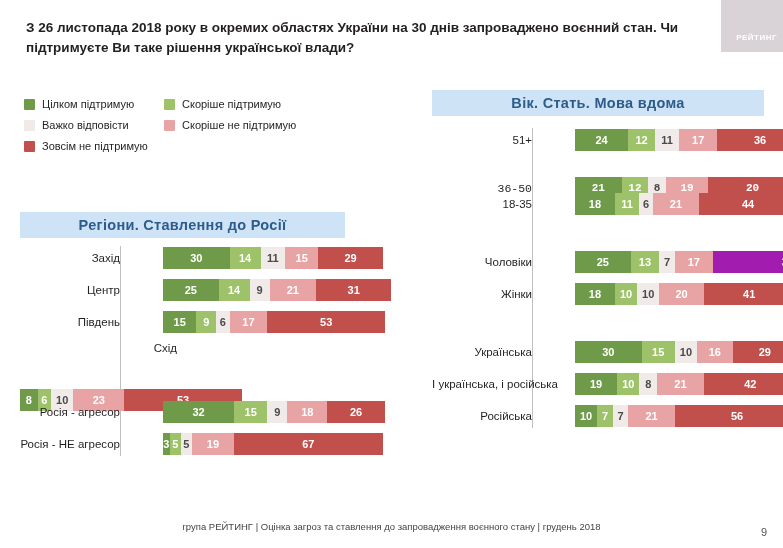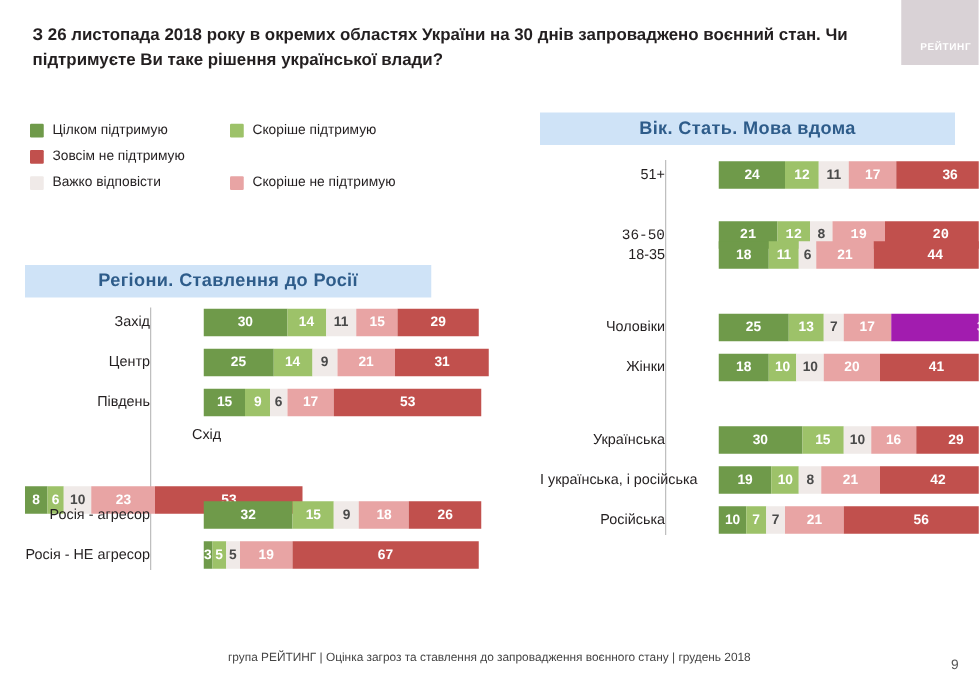--- a/index.html
+++ b/index.html
@@ -24,21 +24,21 @@
   .logo-text{
     position:absolute;right:6px;top:33px;
     font-size:8px;font-weight:bold;letter-spacing:.5px;color:#ffffff;
   }
   
   .legend{
     position:absolute;left:24px;top:98px;width:360px;
   }
   .legend-row{display:flex;margin-bottom:9px;}
   .legend-item{display:flex;align-items:center;font-size:11px;}
-  .legend-item.c1{width:160px;}
+  .legend-item.c1{width:140px;}
   .legend-swatch{
     width:11px;height:11px;margin-right:7px;flex:0 0 auto;border-radius:1px;
   }
   
   .sec-head{
     position:absolute;height:26px;
     background:#cfe3f7;
     display:flex;align-items:center;justify-content:center;
     color:#2e5c8a;font-weight:bold;font-size:14.5px;
     letter-spacing:.3px;
@@ -90,32 +90,32 @@
       <span class="legend-swatch" style="background:#6f9a4a"></span>
       <span>Цілком підтримую</span>
     </div>
     <div class="legend-item">
       <span class="legend-swatch" style="background:#9dc269"></span>
       <span>Скоріше підтримую</span>
     </div>
   </div>
   <div class="legend-row">
     <div class="legend-item c1">
-      <span class="legend-swatch" style="background:#c1504d"></span>
-      <span>Зовсім не підтримую</span>
-    </div>
-  </div>
-  <div class="legend-row">
-    <div class="legend-item c1">
       <span class="legend-swatch" style="background:#f0eae8"></span>
       <span>Важко відповісти</span>
     </div>
     <div class="legend-item">
       <span class="legend-swatch" style="background:#e8a4a4"></span>
       <span>Скоріше  не підтримую</span>
+    </div>
+  </div>
+  <div class="legend-row">
+    <div class="legend-item c1">
+      <span class="legend-swatch" style="background:#c1504d"></span>
+      <span>Зовсім не підтримую</span>
     </div>
   </div>
 </div>
 
 <div class="sec-head left">Регіони. Ставлення до Росії</div>
 <div class="sec-head right">Вік. Стать. Мова вдома</div>
 
 <div class="panel left" id="panel-left">
   <div class="axis-line" style="left: 100px; top: 0px; height: 210px; bottom: auto;"></div>
 <div class="row" style="top: 0px;">

